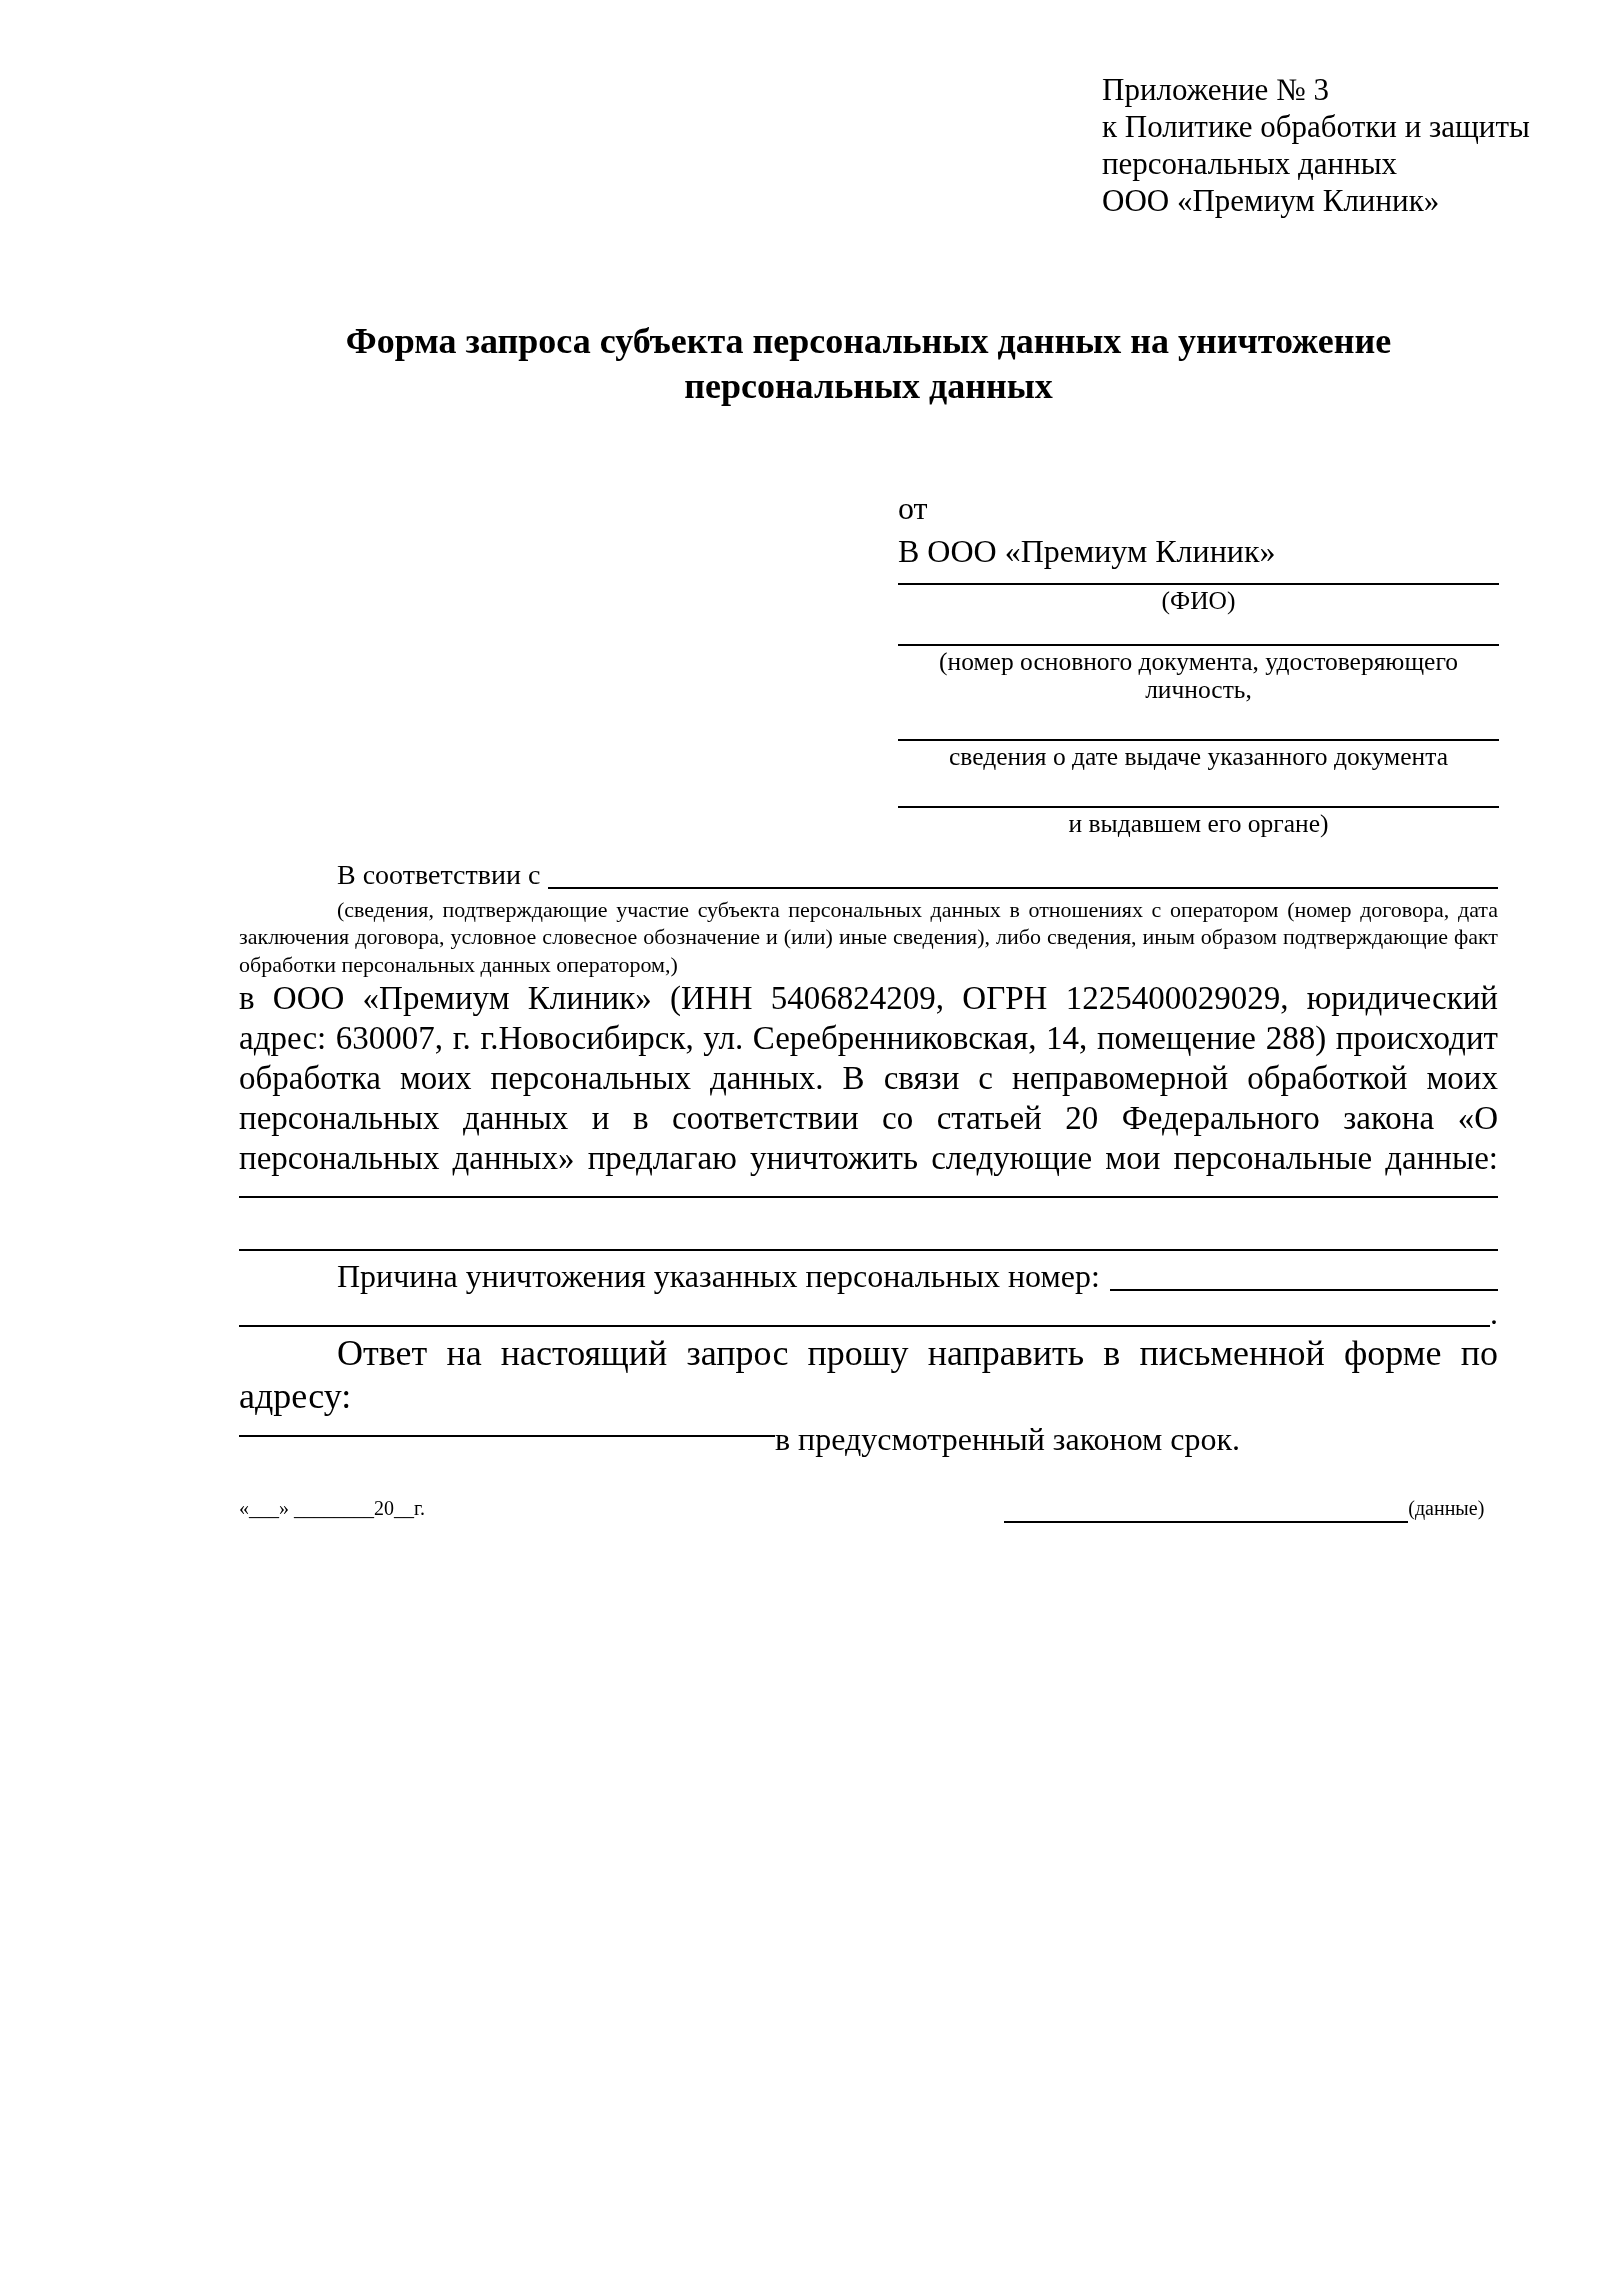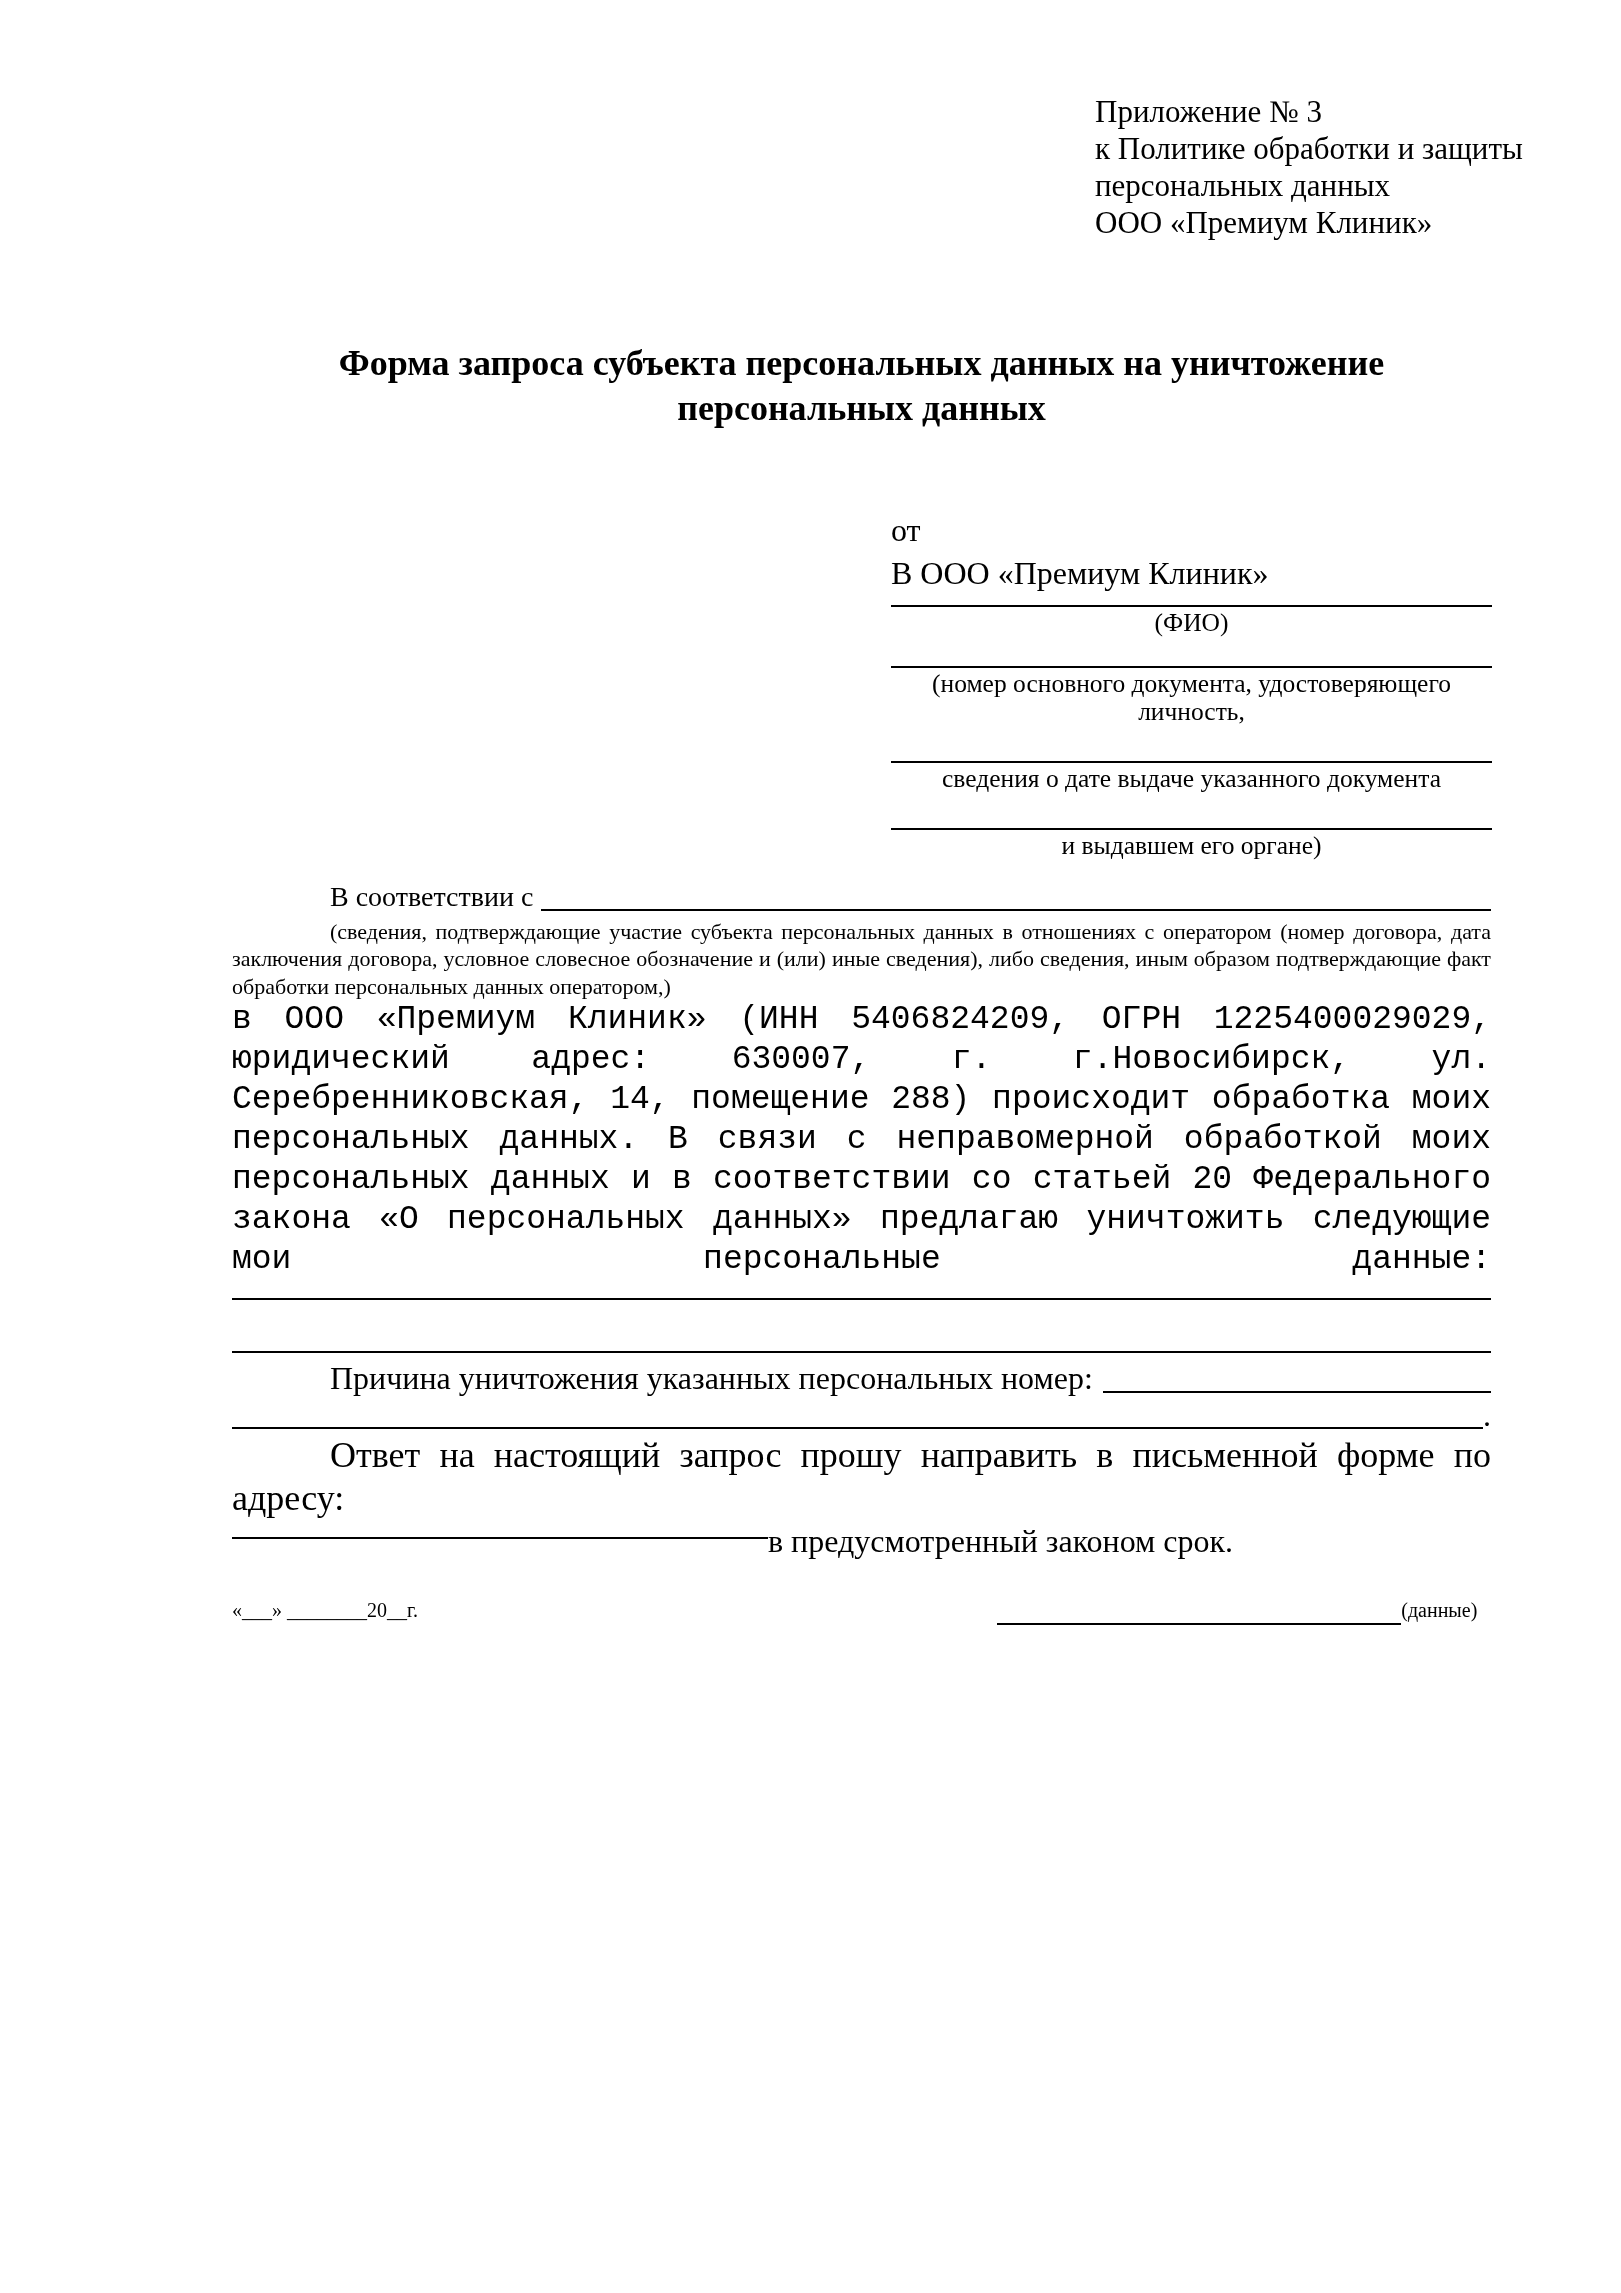--- a/index.html
+++ b/index.html
@@ -7,24 +7,24 @@
     position: relative;
     width: 1621px;
     height: 2294px;
     background: #ffffff;
     color: #000000;
     font-family: "Liberation Serif", "DejaVu Serif", serif;
     overflow: hidden;
   }
   .content {
     position: absolute;
-    left: 232px;
+    left: 239px;
     top: 0;
     width: 1259px;
-    padding-top: 93px;
+    padding-top: 71px;
   }
 
   
   .appendix {
     margin-left: 863px;
     font-size: 31px;
     line-height: 37px;
     white-space: nowrap;
   }
 
@@ -76,21 +76,20 @@
     line-height: 27.4px;
     text-align: justify;
     text-indent: 98px;
   }
 
   .mainp {
     font-size: 33px;
     line-height: 40px;
     text-align: justify;
     text-align-last: justify;
-    font-family: Liberation Mono, monospace;
   }
 
   .ansline { border-bottom: 2.9px solid #000; }
   .ans1 { height: 17.6px; }
   .ans2 { height: 51px; }
 
   .reason {
     margin-top: 3.9px;
     padding-left: 98px;
     font-size: 32px;

